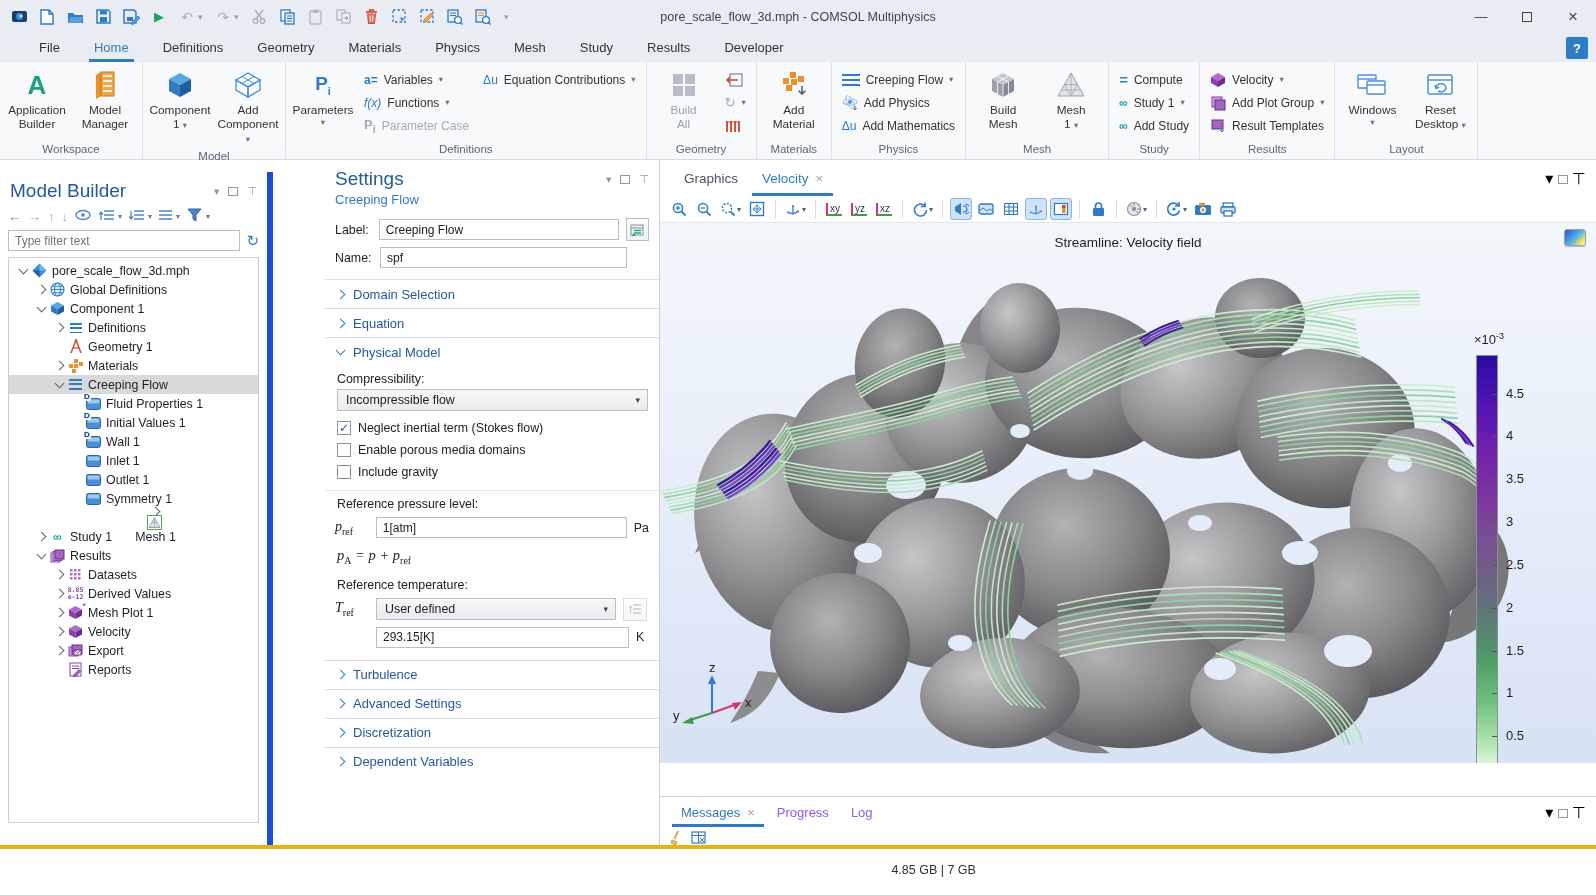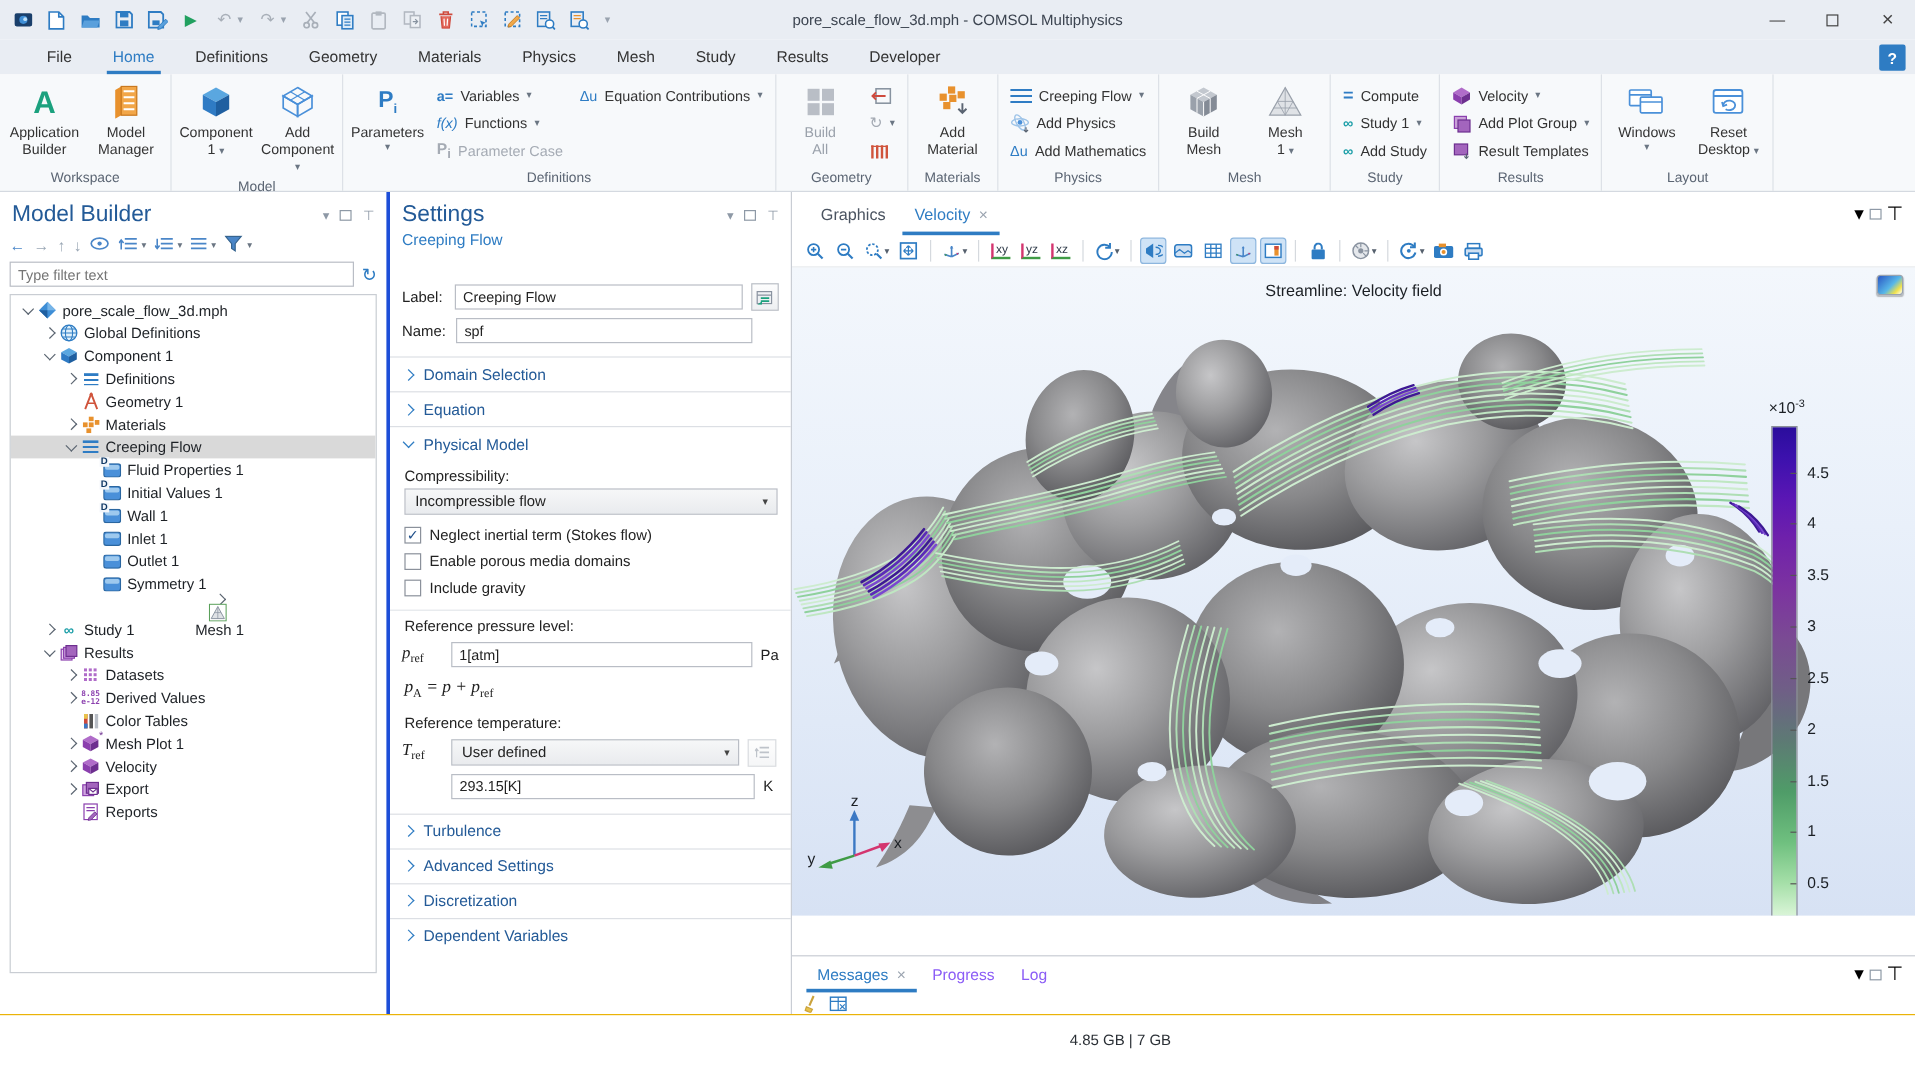--- a/index.html
+++ b/index.html
@@ -44,21 +44,21 @@
 
   
   .panel{position:absolute;background:#fff}
   .phead{display:flex;align-items:center;padding:8px 10px 2px}
   .phead .ptitle{font-size:19px;color:#235a97}
   .phead .picons{margin-left:auto;display:flex;gap:9px;color:#8e99a6;font-size:11px;align-items:center}
   .picons .pi-float{width:10px;height:9px;border:1.2px solid #8e99a6;display:inline-block}
   .psub{font-size:13px;color:#2e7cc3;padding:0 10px 6px}
 
   
-  #modelbuilder{left:0;top:160px;width:325px;height:685px;border-right:3px solid #1d4ed8}
+  #modelbuilder{left:0;top:172px;width:273px;height:685px;border-right:6px solid #1d4ed8}
   .mb-toolbar{display:flex;align-items:center;gap:7px;padding:4px 8px 5px;color:#4a86c8;font-size:13px}
   .mb-toolbar .g{color:#9aa7b5}
   .mb-toolbar .tcaret{font-size:8px;color:#6b7683;margin-left:-4px}
   .mb-filter{display:flex;align-items:center;gap:6px;margin:0 8px}
   .mb-filter input{flex:1;height:21px;border:1px solid #b9bdc5;font-size:12px;padding:0 6px;color:#444;font-family:inherit}
   .mb-filter .refresh{color:#2e7cc3;font-size:15px}
   .treebox{margin:6px 8px 0;border:1px solid #c9cdd3;height:566px;overflow:hidden;background:#fff;padding-top:3px}
   .trow{display:flex;align-items:center;height:19px;font-size:12.4px;color:#1d2126;white-space:nowrap}
   .trow.sel{background:#d9d9d9}
   .chev{width:7px;height:7px;border-right:1.4px solid #5a6470;border-bottom:1.4px solid #5a6470;display:inline-block;flex:none}
@@ -118,21 +118,21 @@
   
   #messages{left:660px;top:796px;width:936px;height:82px;border-top:1px solid #c9cdd4;background:#fff}
   .mtabs{display:flex;align-items:center;height:30px;padding-left:10px;position:relative}
   .msgtab{padding:0 11px;height:30px;display:flex;align-items:center;gap:7px;font-size:13px;color:#8b5cf6;position:relative}
   .msgtab.active{color:#2e7cc3}
   .msgtab.active:after{content:"";position:absolute;left:2px;right:2px;bottom:0;height:3px;background:#2e7cc3}
   .msg-toolbar{display:flex;align-items:center;gap:8px;height:24px;padding:0 10px}
   .msg-box{margin:1px 10px;height:24px;border:1px solid #c9cdd3;background:#fff}
 
   
-  .statusbar{position:absolute;left:0;top:845px;width:100%;height:50px;background:#fff;border-top:1px solid #eab308}
+  .statusbar{position:absolute;left:0;top:845px;width:100%;height:50px;background:#fff;border-top:4px solid #eab308}
   .mem{position:absolute;left:58.5%;top:14px;transform:translateX(-50%);font-size:12.5px;color:#2b3036}
 </style>
 </head>
 <body>
 
 <div id="app">
 
   <div class="titlebar">
     <div class="qat">
       <span class="qbtn">
@@ -853,33 +853,20 @@
         <div class="trow" style="padding-left: 44px;">
           <span class="chevspace">
             <span class="chev r"></span>
           </span>
           <span class="ticon">
             <span style="color:#8b3fae;font-size:6.5px;font-weight:bold;line-height:1;font-family:'DejaVu Sans Mono',monospace">8.85<br>e-12</span>
           </span>
           <span>Derived Values</span>
         </div>
         <div class="trow" style="padding-left: 44px;">
-          <span class="chevspace"></span>
-          <span class="ticon">
-            <svg width="13" height="14">
-              <rect x="1" y="1" width="3" height="12" fill="#cf4a3d"></rect>
-              <rect x="1" y="1" width="3" height="4" fill="#e8c34a"></rect>
-              <rect x="1" y="9" width="3" height="4" fill="#3b78c4"></rect>
-              <rect x="5.5" y="1" width="3" height="12" fill="#555"></rect>
-              <rect x="10" y="1" width="3" height="12" fill="#b9bec6"></rect>
-            </svg>
-          </span>
-          <span>Color Tables</span>
-        </div>
-        <div class="trow" style="padding-left: 44px;">
           <span class="chevspace">
             <span class="chev r"></span>
           </span>
           <span class="ticon">
             <svg width="15" height="15">
               <polygon points="7.5,1 14,4.5 7.5,8 1,4.5" fill="#b06cc9"></polygon>
               <polygon points="1,4.5 7.5,8 7.5,14 1,10.5" fill="#8b3fae"></polygon>
               <polygon points="14,4.5 7.5,8 7.5,14 14,10.5" fill="#6d2f8f"></polygon>
             </svg>
             <span style="position:absolute;right:-3px;top:-4px;color:#6d2f8f;font-size:9px">*</span>
@@ -931,21 +918,21 @@
   <div id="settings" class="panel">
     <div class="phead">
       <span class="ptitle">Settings</span>
       <span class="picons">
         <span>▾</span>
         <span class="pi-float"></span>
         <span>⊤</span>
       </span>
     </div>
     <div class="psub">Creeping Flow</div>
-    <div class="srow" style="margin-top:20px">
+    <div class="srow" style="margin-top:2px">
       <span class="lblw">Label:</span>
       <input style="width: 247px;" value="Creeping Flow">
       <span class="sbtn">
         <svg width="14" height="12">
             <rect x="1" y="1" width="12" height="10" fill="#eef1f4" stroke="#8a93a0"></rect>
             <line x1="1" y1="4" x2="13" y2="4" stroke="#8a93a0"></line>
             <line x1="4" y1="6.5" x2="11" y2="6.5" stroke="#1ba17e" stroke-width="1.4"></line>
             <line x1="4" y1="9" x2="11" y2="9" stroke="#1ba17e" stroke-width="1.4"></line>
             <path d="M1,12 l4,-3 v3 z" fill="#1ba17e"></path>
           </svg>

